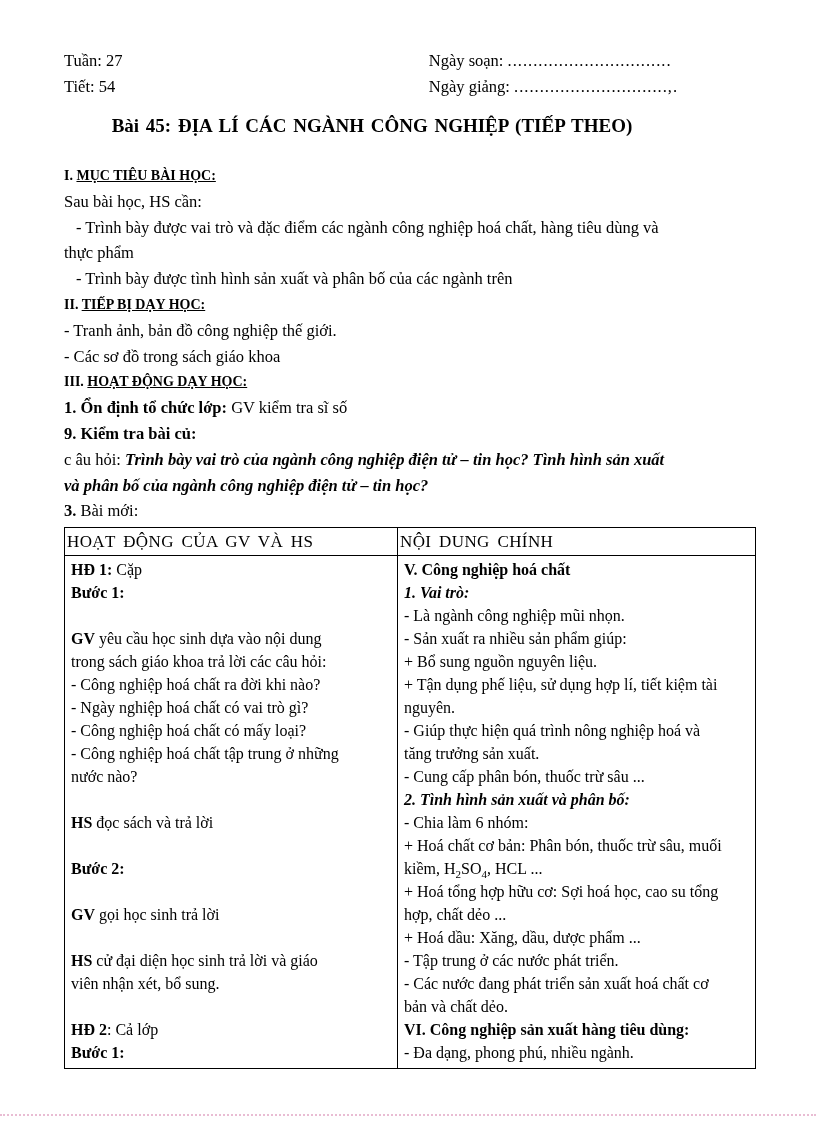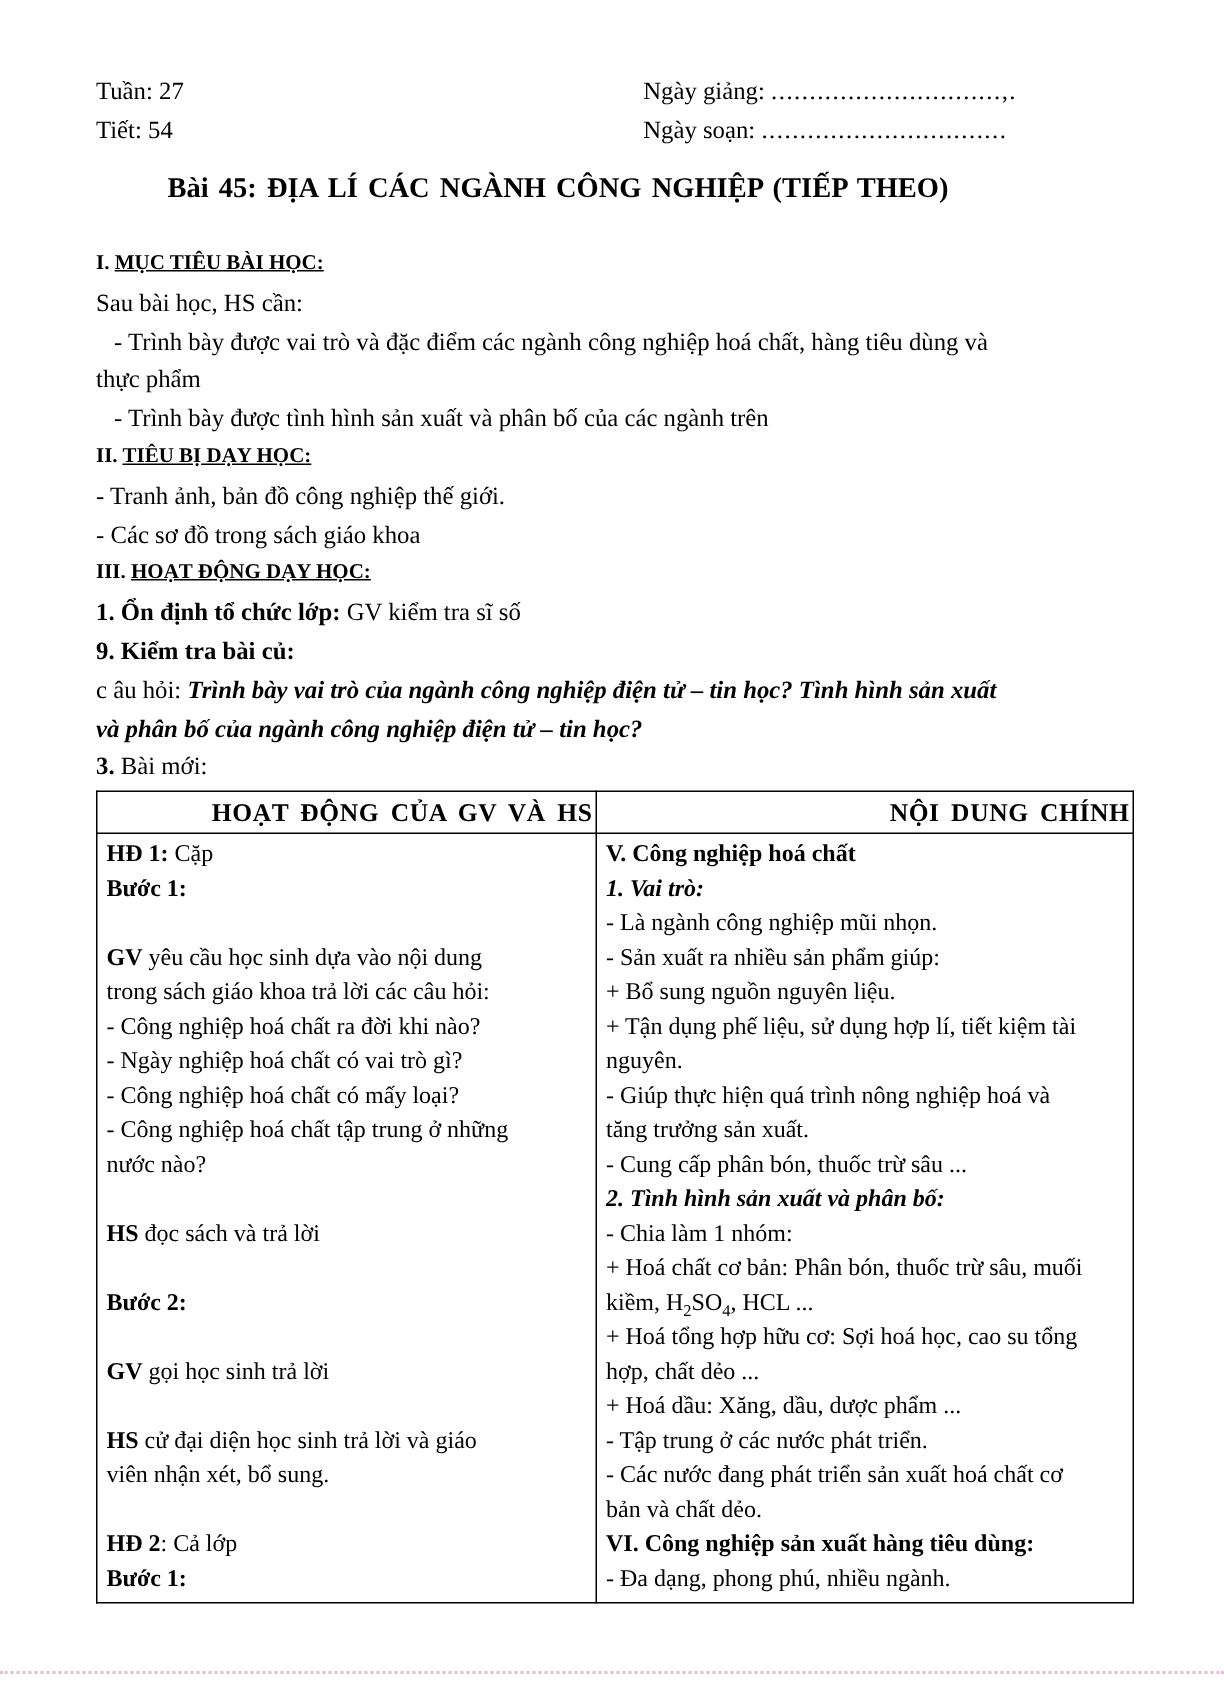--- a/index.html
+++ b/index.html
@@ -44,22 +44,22 @@
   
   table.lesson {
     border-collapse: collapse;
     width: 692px;
     margin-top: 3px;
     table-layout: fixed;
   }
   table.lesson, table.lesson th, table.lesson td { border: 1.6px solid #000; }
   table.lesson th {
     font-size: 17px;
-    font-weight: bold;
-    text-align: right;
+    font-weight: normal;
+    text-align: left;
     padding: 4px 2px 3px 2px;
     letter-spacing: 0.4px;
     word-spacing: 3px;
   }
   table.lesson td {
     vertical-align: top;
     padding: 2px 4px 4px 6px;
     font-size: 16px;
   }
   table.lesson td p { margin: 0; line-height: 23px; min-height: 23px; }
@@ -76,35 +76,35 @@
 <body>
 
 <div class="page">
 
   <div class="meta-row">
     <div class="meta-col left">
       <p>Tuần: 27</p>
       <p>Tiết: 54</p>
     </div>
     <div class="meta-col right">
+      <p><span>Ngày soạn:</span> <span class="dots">................................</span></p>
       <p><span>Ngày giảng:</span> <span class="dots">..............................,.</span></p>
-      <p><span>Ngày soạn:</span> <span class="dots">................................</span></p>
     </div>
   </div>
 
   <div class="title">
     <span>Bài 45:</span><span> ĐỊA LÍ CÁC NGÀNH CÔNG NGHIỆP (TIẾP THEO)</span>
   </div>
 
   <div class="doc">
       <p class="dheading"><span class="sg-b">I. </span><span class="sg-b hu">MỤC TIÊU BÀI HỌC:</span></p>
       <p class="dline"><span class="sg-r">Sau bài học, HS cần:</span></p>
       <p class="dline ind"><span class="sg-r">- Trình bày được vai trò và đặc điểm các ngành công nghiệp hoá chất, hàng tiêu dùng và thực phẩm</span></p>
       <p class="dline ind"><span class="sg-r">- Trình bày được tình hình sản xuất và phân bố của các ngành trên</span></p>
-      <p class="dheading"><span class="sg-b">II. </span><span class="sg-b hu">TIÊU BỊ DẠY HỌC:</span></p>
+      <p class="dheading"><span class="sg-b">II. </span><span class="sg-b hu">TIẾP BỊ DẠY HỌC:</span></p>
       <p class="dline"><span class="sg-r">- Tranh ảnh, bản đồ công nghiệp thế giới.</span></p>
       <p class="dline"><span class="sg-r">- Các sơ đồ trong sách giáo khoa</span></p>
       <p class="dheading"><span class="sg-b">III. </span><span class="sg-b hu">HOẠT ĐỘNG DẠY HỌC:</span></p>
       <p class="dline"><span class="sg-b">1. Ổn định tổ chức lớp:</span><span class="sg-r"> GV kiểm tra sĩ số</span></p>
       <p class="dline"><span class="sg-b">9. Kiểm tra bài củ:</span></p>
       <p class="dline"><span class="sg-r">c âu hỏi: </span><span class="sg-bi">Trình bày vai trò của ngành công nghiệp điện tử – tin học? Tình hình sản xuất và phân bố của ngành công nghiệp điện tử – tin học?</span></p>
       <p class="dline"><span class="sg-b">3.</span><span class="sg-r"> Bài mới:</span></p>
     </div>
 
   <table class="lesson">
@@ -144,21 +144,21 @@
         <td class="cell">
             <p class="tline"><span class="sg-b">V. Công nghiệp hoá chất</span></p>
             <p class="tline"><span class="sg-bi">1. Vai trò:</span></p>
             <p class="tline"><span class="sg-r">- Là ngành công nghiệp mũi nhọn.</span></p>
             <p class="tline"><span class="sg-r">- Sản xuất ra nhiều sản phẩm giúp:</span></p>
             <p class="tline"><span class="sg-r">+ Bổ sung nguồn nguyên liệu.</span></p>
             <p class="tline"><span class="sg-r">+ Tận dụng phế liệu, sử dụng hợp lí, tiết kiệm tài</span><br><span class="sg-r">nguyên.</span></p>
             <p class="tline"><span class="sg-r">- Giúp thực hiện quá trình nông nghiệp hoá và</span><br><span class="sg-r">tăng trưởng sản xuất.</span></p>
             <p class="tline"><span class="sg-r">- Cung cấp phân bón, thuốc trừ sâu ...</span></p>
             <p class="tline"><span class="sg-bi">2. Tình hình sản xuất và phân bố:</span></p>
-            <p class="tline"><span class="sg-r">- Chia làm 1 nhóm:</span></p>
+            <p class="tline"><span class="sg-r">- Chia làm 6 nhóm:</span></p>
             <p class="tline"><span class="sg-r">+ Hoá chất cơ bản: Phân bón, thuốc trừ sâu, muối</span><br><span class="sg-r">kiềm, H</span><sub>2</sub><span class="sg-r">SO</span><sub>4</sub><span class="sg-r">, HCL ...</span></p>
             <p class="tline"><span class="sg-r">+ Hoá tổng hợp hữu cơ: Sợi hoá học, cao su tổng</span><br><span class="sg-r">hợp, chất dẻo ...</span></p>
             <p class="tline"><span class="sg-r">+ Hoá dầu: Xăng, dầu, dược phẩm ...</span></p>
             <p class="tline"><span class="sg-r">- Tập trung ở các nước phát triển.</span></p>
             <p class="tline"><span class="sg-r">- Các nước đang phát triển sản xuất hoá chất cơ</span><br><span class="sg-r">bản và chất dẻo.</span></p>
             <p class="tline"><span class="sg-b">VI. Công nghiệp sản xuất hàng tiêu dùng:</span></p>
             <p class="tline"><span class="sg-r">- Đa dạng, phong phú, nhiều ngành.</span></p>
           </td>
       </tr>
     </tbody>

